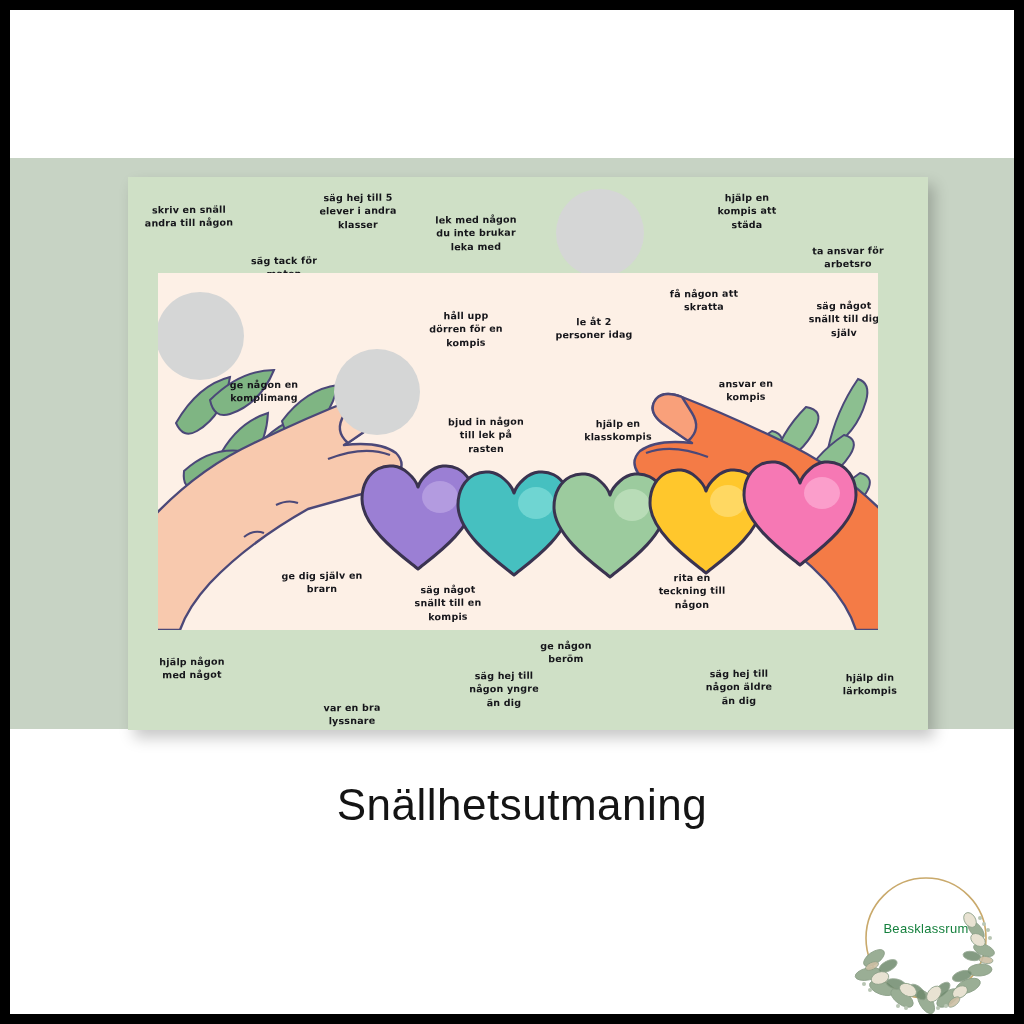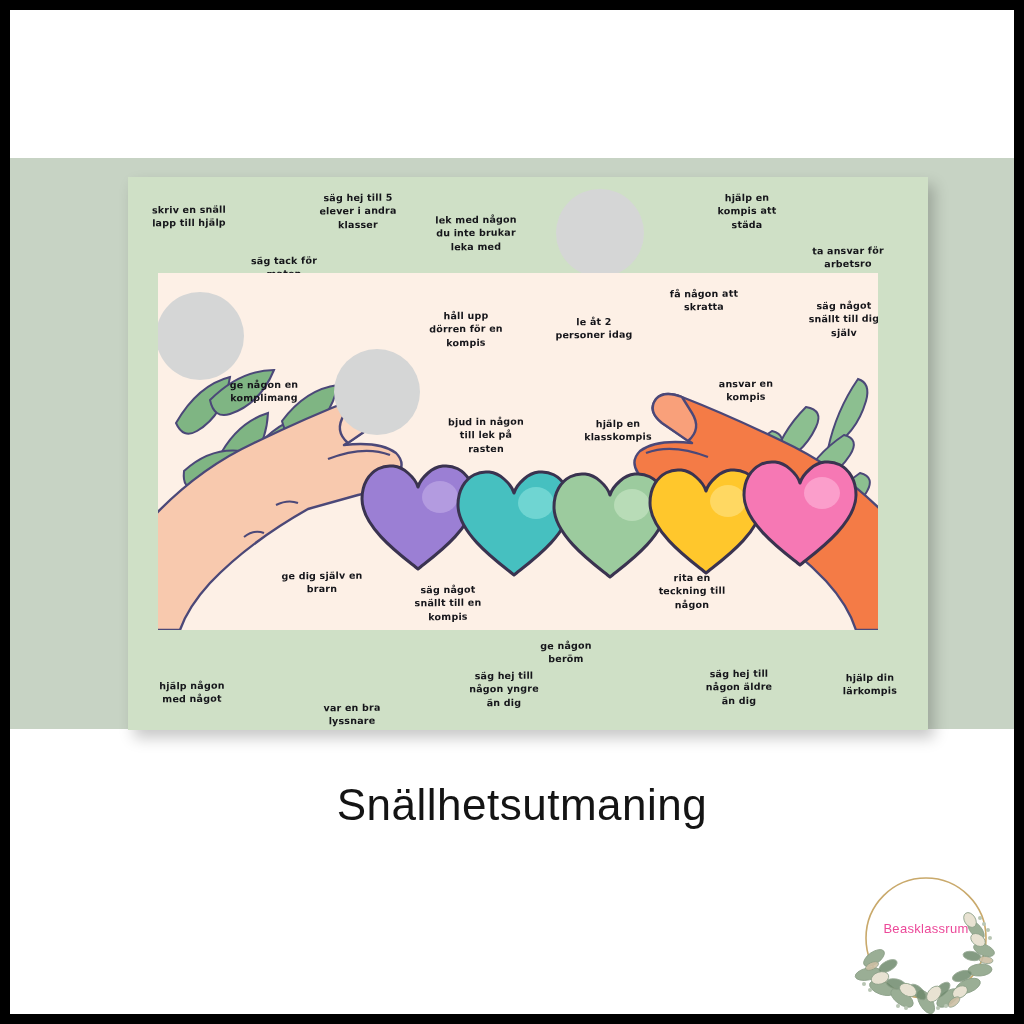--- a/index.html
+++ b/index.html
@@ -102,37 +102,37 @@
   }
   .logo-text {
     position: absolute;
     left: 0;
     top: 55px;
     width: 176px;
     text-align: center;
     font-family: "Liberation Sans", sans-serif;
     font-size: 13px;
     font-weight: 400;
-    color: #ec4899;
+    color: #15803d;
     letter-spacing: .3px;
   }
 
   svg { display: block; overflow: visible; }
 </style>
 </head>
 <body>
 
 <div id="page">
 
   <div class="outer-band"></div>
 
   <div class="poster">
 
     <div class="task" style="left:16px;  top:26px;  width:90px;">skriv en snäll
-lapp till hjälp</div>
+andra till någon</div>
     <div class="task" style="left:185px; top:14px;  width:90px;">säg hej till 5
 elever i andra
 klasser</div>
     <div class="task" style="left:302px; top:36px;  width:92px;">lek med någon
 du inte brukar
 leka med</div>
     <div class="task" style="left:578px; top:14px;  width:82px;">hjälp en
 kompis att
 städa</div>
     <div class="task" style="left:674px; top:22px;  width:92px;margin-top:45px;">ta ansvar för
@@ -260,21 +260,21 @@
       <div class="task" style="left:244px; top:310px; width:92px;">säg något
 snällt till en
 kompis</div>
       <div class="task" style="left:488px; top:298px; width:92px;">rita en
 teckning till
 någon</div>
     </div>
 
     <div class="task" style="left:396px; top:462px; width:84px;">ge någon
 beröm</div>
-    <div class="task" style="left:18px;  top:502px; width:92px;text-align:center;">hjälp någon
+    <div class="task" style="left:18px;  top:478px; width:92px;text-align:center;">hjälp någon
 med något</div>
     <div class="task" style="left:178px; top:494px; width:92px;margin-top:30px;">var en bra
 lyssnare</div>
     <div class="task" style="left:330px; top:492px; width:92px;">säg hej till
 någon yngre
 än dig</div>
     <div class="task" style="left:564px; top:490px; width:94px;">säg hej till
 någon äldre
 än dig</div>
     <div class="task" style="left:696px; top:494px; width:92px;text-align:center;">hjälp din

